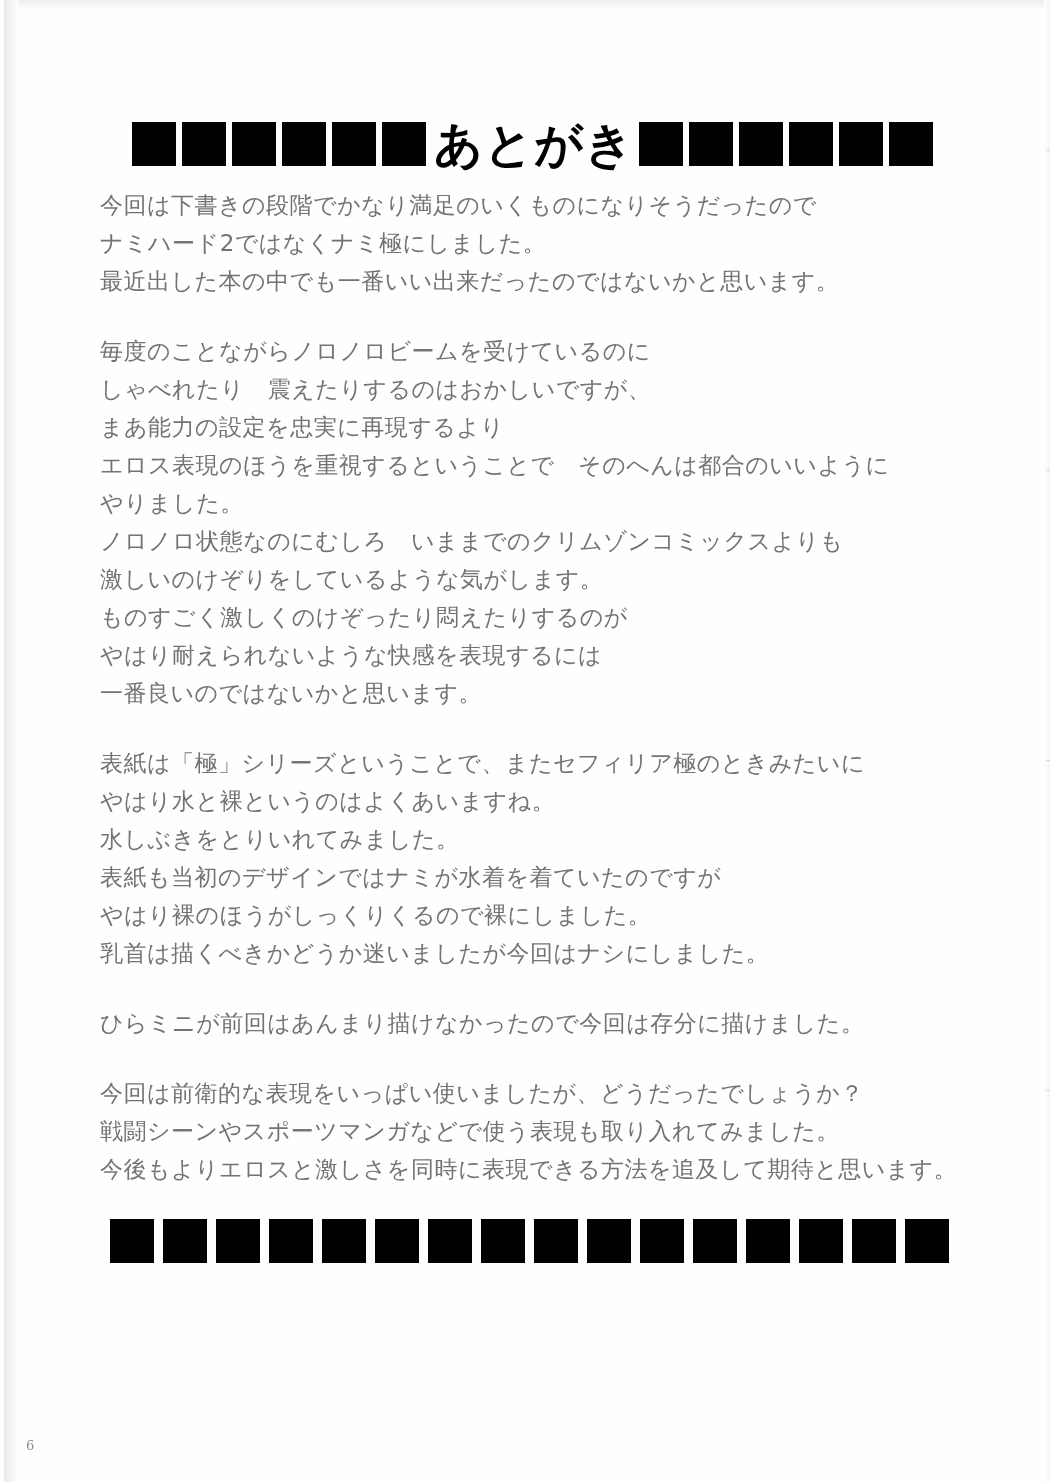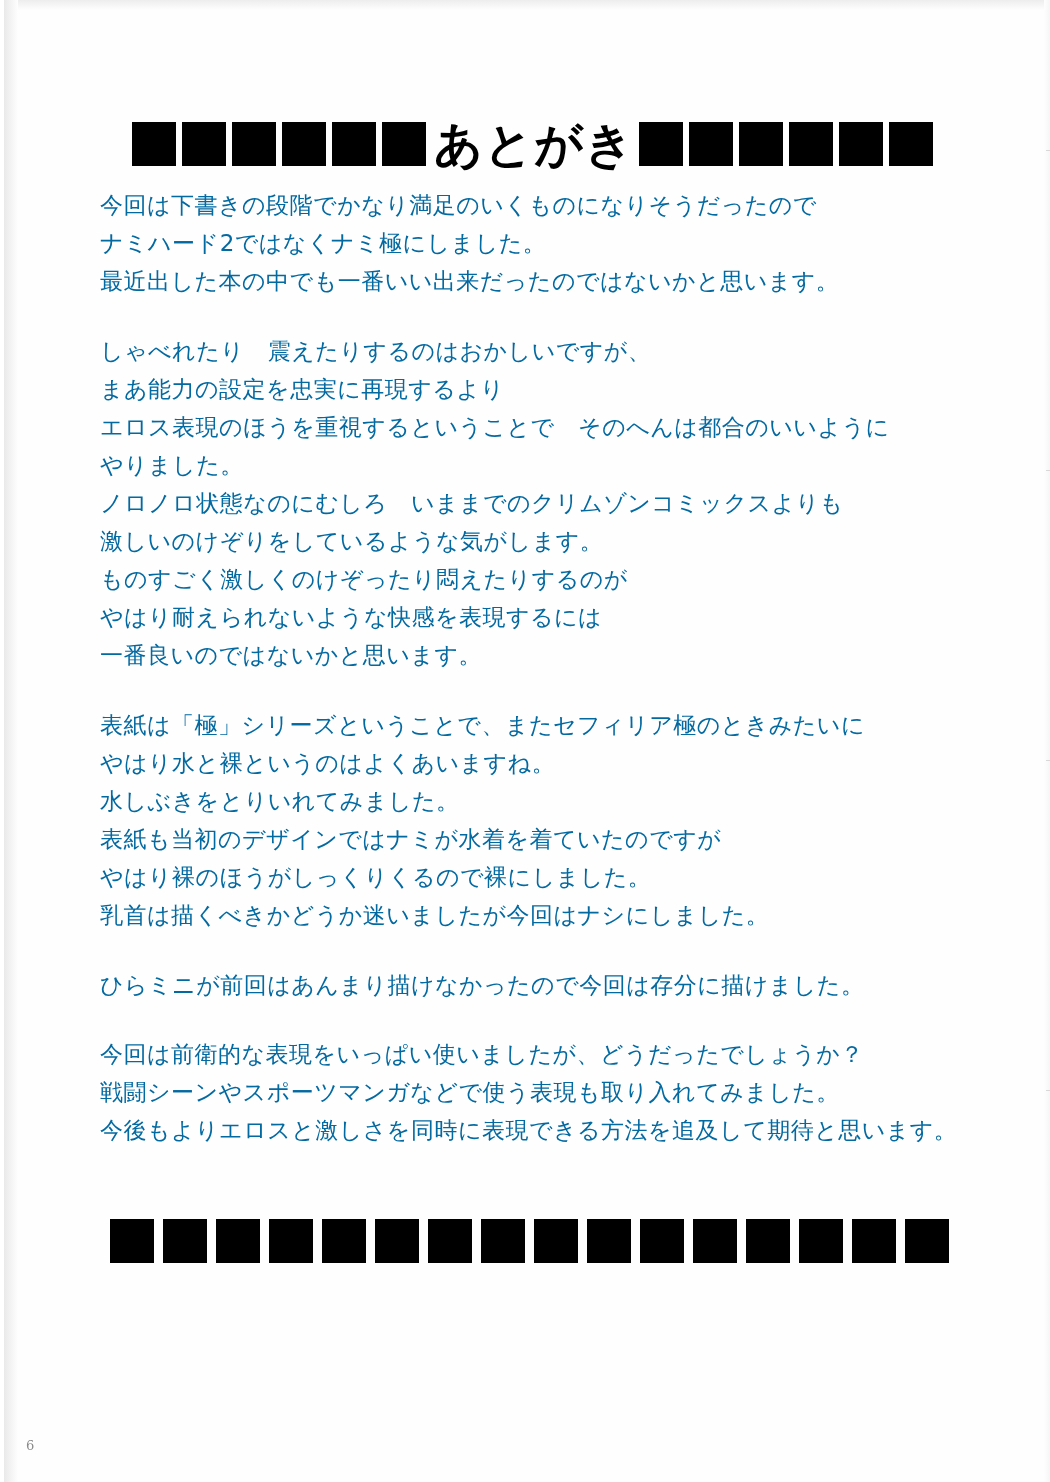--- a/index.html
+++ b/index.html
@@ -71,29 +71,28 @@
     white-space: nowrap;
   }
 
   .body-text {
     position: absolute;
     left: 96px;
     top: 186px;
     width: 880px;
     font-size: 23px;
     line-height: 38px;
-    color: #0369a1;
+    color: #737373;
     letter-spacing: 0.5px;
   }
   .para {
     margin: 0 0 32px 0;
   }
   .para:last-child {
     margin-bottom: 0;
-    font-family: Liberation Serif, serif;
   }
   .line {
     display: block;
     white-space: nowrap;
   }
 
   .footer-row {
     position: absolute;
     left: 106px;
     top: 1218px;
@@ -154,20 +153,21 @@
       </div>
   </div>
 
   <div class="body-text">
       <div class="para">
         <span class="line">今回は下書きの段階でかなり満足のいくものになりそうだったので</span>
         <span class="line">ナミハード2ではなくナミ極にしました。</span>
         <span class="line">最近出した本の中でも一番いい出来だったのではないかと思います。</span>
       </div>
       <div class="para">
+        <span class="line">毎度のことながらノロノロビームを受けているのに</span>
         <span class="line">しゃべれたり　震えたりするのはおかしいですが、</span>
         <span class="line">まあ能力の設定を忠実に再現するより</span>
         <span class="line">エロス表現のほうを重視するということで　そのへんは都合のいいように</span>
         <span class="line">やりました。</span>
         <span class="line">ノロノロ状態なのにむしろ　いままでのクリムゾンコミックスよりも</span>
         <span class="line">激しいのけぞりをしているような気がします。</span>
         <span class="line">ものすごく激しくのけぞったり悶えたりするのが</span>
         <span class="line">やはり耐えられないような快感を表現するには</span>
         <span class="line">一番良いのではないかと思います。</span>
       </div>

